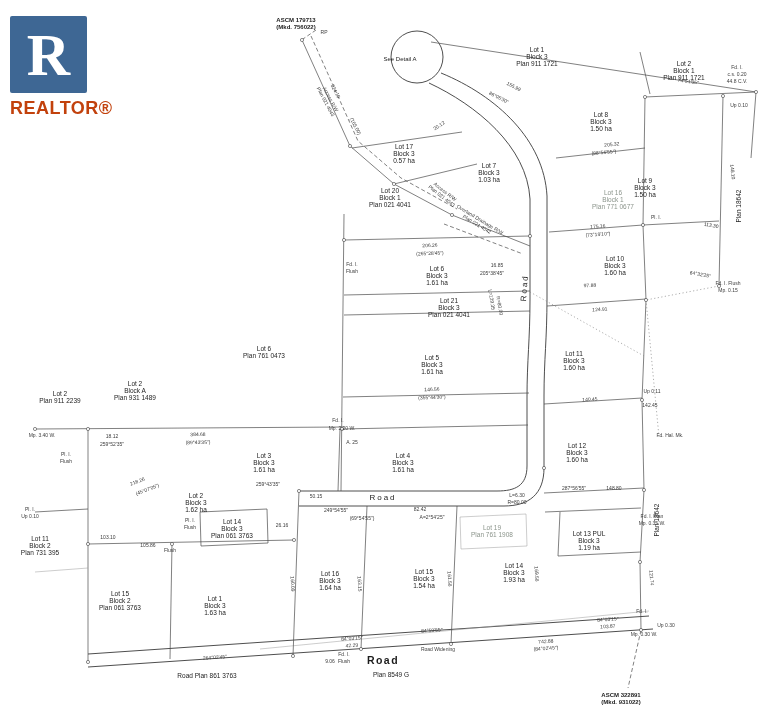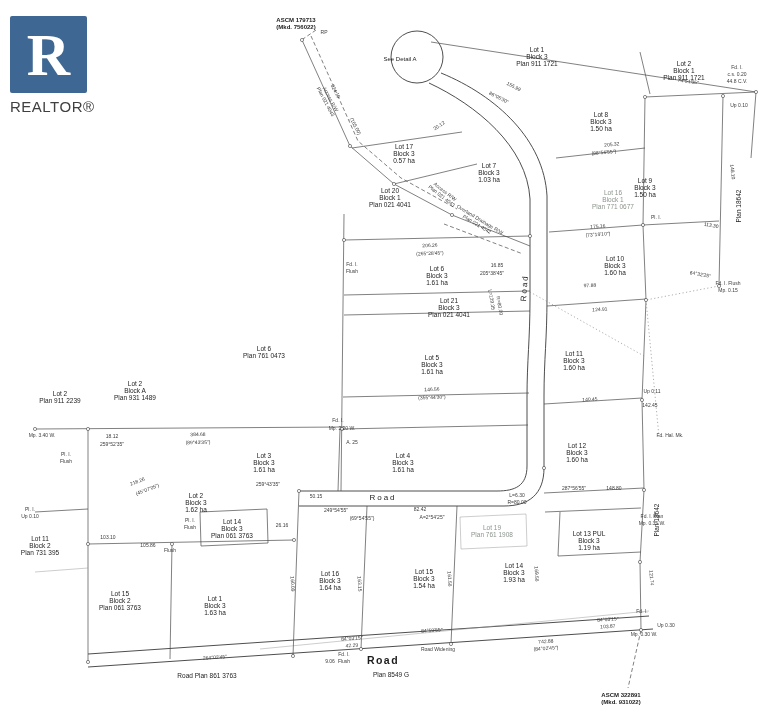--- a/index.html
+++ b/index.html
@@ -20,21 +20,21 @@
   .note{font-size:6px}
   .mon{font-size:6px;font-weight:bold}
   .road{font-size:8px;letter-spacing:2px}
   .road-big{font-size:10.5px;letter-spacing:1.5px;font-weight:bold}
   .plan{font-size:6.5px}
   .dim{font-size:5px;fill:#3c3c3c;text-anchor:middle}
   .logo{position:absolute;left:10px;top:16px;z-index:5}
   .logo-box{width:77px;height:77px;background:#3e6794;color:#fff;display:flex;
     align-items:center;justify-content:center;border-radius:2px;
     font-family:"Liberation Serif",serif;font-weight:bold;font-size:60px;line-height:1}
-  .logo-word{margin-top:5px;color:#404040;font-weight:normal;font-size:15px;letter-spacing:.5px}
+  .logo-word{margin-top:5px;color:#c2410c;font-weight:bold;font-size:18px;letter-spacing:.5px}
 </style>
 </head>
 <body>
 
 <div class="plat-wrap">
   <svg id="plat-svg" width="759" height="727" viewBox="0 0 759 727">
 
     <g class="roads">
       <circle cx="417" cy="57" r="26"></circle>
       <path d="M 441 73 C 497 96 544 140 547 196 L 547 298 C 547 338 544 360 544 396 L 544 468 C 544 494 529 506 504 506 L 299 506"></path>

